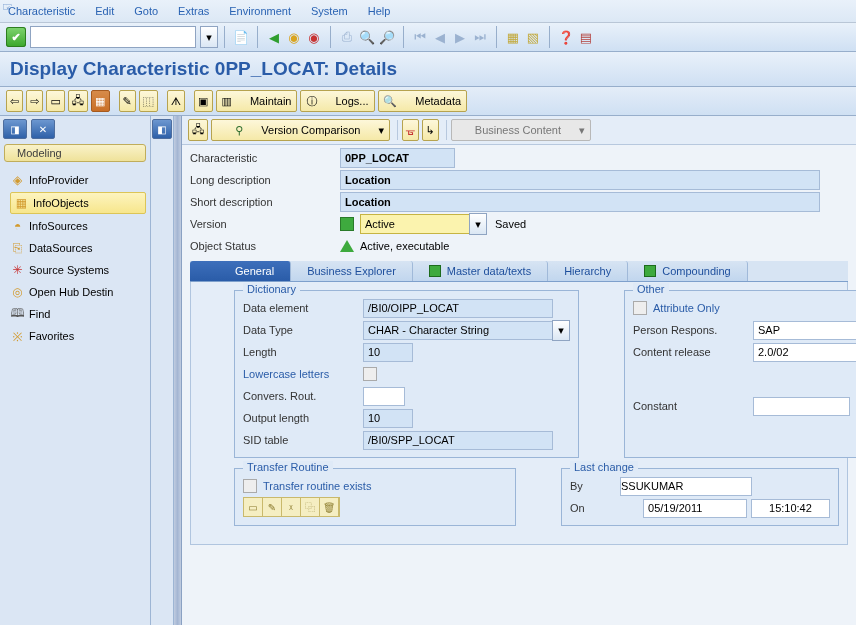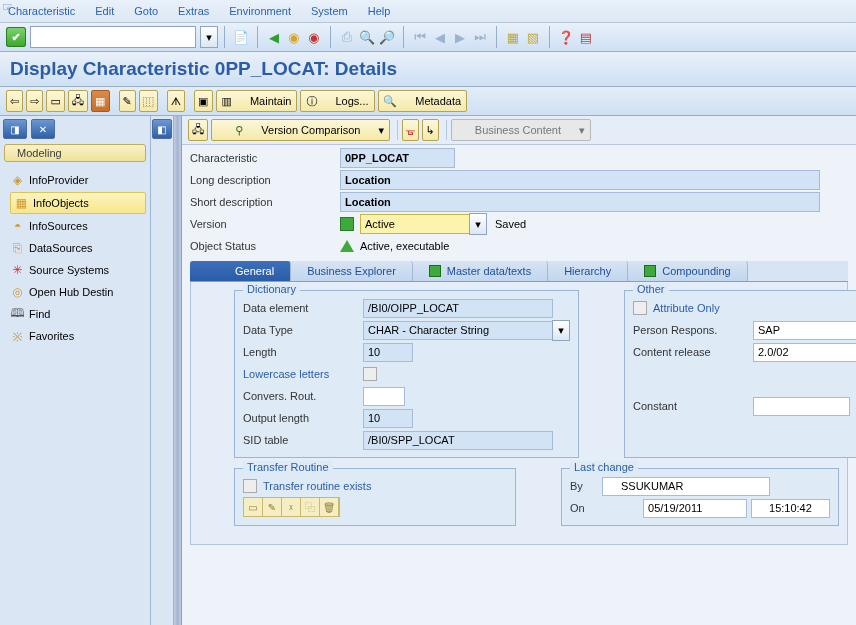--- a/index.html
+++ b/index.html
@@ -322,22 +322,22 @@
                 <div>✎</div>
                 <div>ᵡ</div>
                 <div>⿻</div>
                 <div>🗑</div>
               </div>
             </div>
 
             <div class="group right-col">
               <div class="legend">Last change</div>
               <div class="form-row">
-                  <label class="dk" style="width:32px">By</label>
-                  <span class="ro-w" style="width:130px;padding:0 18px;line-height:17px">SSUKUMAR</span>
+                  <label class="dk" style="width:50px">By</label>
+                  <span class="ro-w" style="width:130px;padding:0 0;line-height:17px">SSUKUMAR</span>
                 </div>
               <div class="form-row">
                   <label class="dk" style="width:74px">On</label>
                   <span class="ro-w w95" style="padding:0 4px;line-height:17px">05/19/2011</span>
                   <span class="ro-w w70" style="padding:0 4px;line-height:17px;margin-left:4px">15:10:42</span>
                 </div>
             </div>
           </div>
         </div>
       </div>

